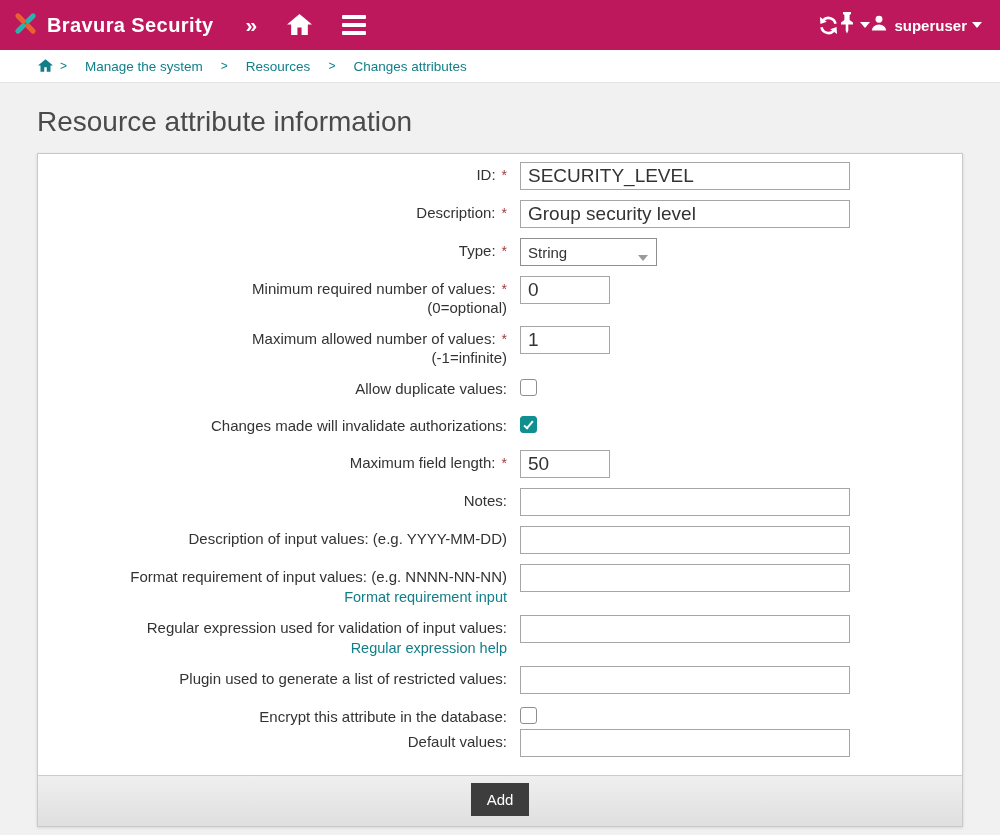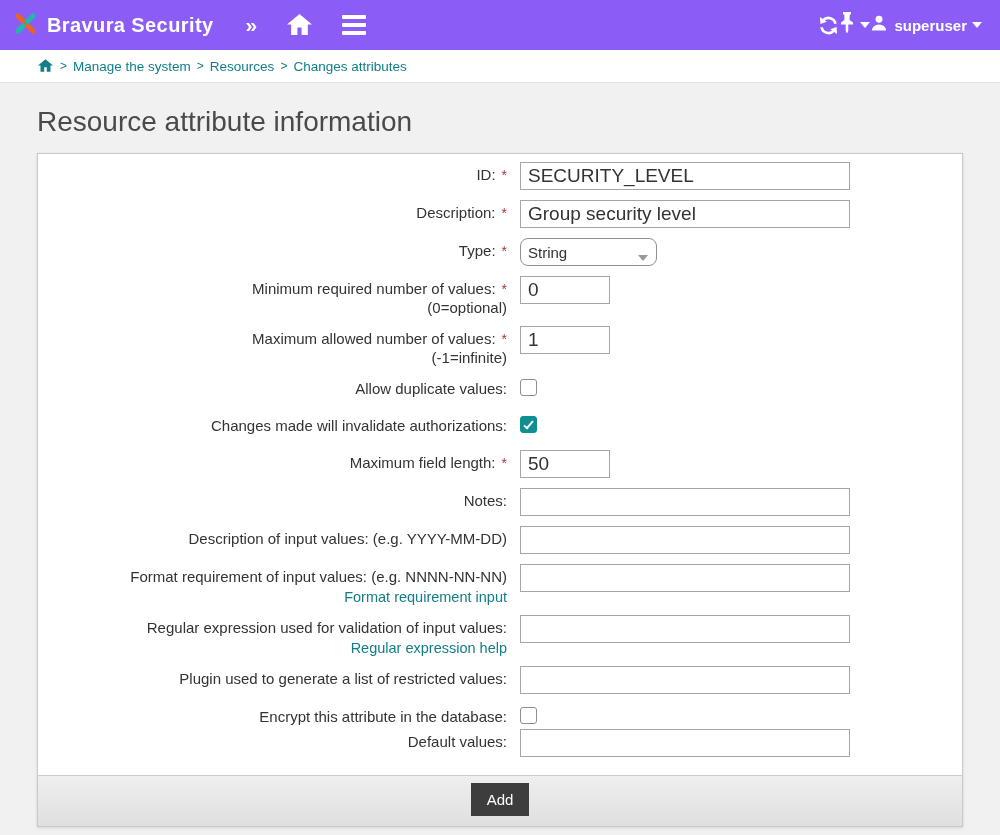--- a/index.html
+++ b/index.html
@@ -5,21 +5,21 @@
   * { margin:0; padding:0; box-sizing:border-box; }
   html,body { width:1000px; height:835px; }
   body {
     font-family:"Liberation Sans", sans-serif;
     background:#f1f1f1;
     color:#333;
     overflow:hidden;
   }
   
   .navbar {
-    height:50px; background:#8b5cf6;
+    height:50px; background:#be185d;
     display:flex; align-items:center;
     padding:0 18px 0 12px;
   }
   .brand { display:flex; align-items:center; gap:8px; }
   .brand-text { color:#fff; font-size:20px; font-weight:bold; letter-spacing:.4px; }
   .nav-left-icons { display:flex; align-items:center; margin-left:32px; gap:30px; }
   .nav-icon-btn { color:#fff; cursor:pointer; display:flex; align-items:center; }
   .dbl-chevron { font-size:21px; color:#fff; font-weight:bold; }
   .hamburger { display:flex; flex-direction:column; gap:4px; }
   .hamburger span { display:block; width:24px; height:4px; background:#fff; border-radius:1px; }
@@ -29,21 +29,21 @@
     width:0; height:0; border-left:5px solid transparent; border-right:5px solid transparent;
     border-top:6px solid #fff; display:inline-block; margin-left:5px;
   }
   .user-name { color:#fff; font-size:15px; font-weight:bold; margin-left:6px; }
 
   
   .breadcrumb-bar {
     height:33px; background:#fff; border-bottom:1px solid #e3e3e3;
     display:flex; align-items:center; padding-left:38px; font-size:13.5px;
   }
-  .breadcrumb-bar a { color:#117e88; text-decoration:none; margin:0 6px; }
+  .breadcrumb-bar a { color:#117e88; text-decoration:none; margin:0 18px; }
   .crumb-sep { color:#117e88; font-size:12px; }
   .crumb-home { display:flex; align-items:center; margin-right:2px; }
 
   
   .page-title {
     font-size:28px; font-weight:400; color:#4a4a4a;
     margin:23px 0 15px 37px;
   }
 
   
@@ -62,21 +62,21 @@
   input.text {
     height:28px; border:1px solid #a6a6a6; background:#fff; color:#333;
     font-family:"Liberation Sans", sans-serif; font-size:19px; padding:0 7px; border-radius:0; outline:none;
   }
   .w-wide { width:330px; }
   .w-narrow { width:90px; }
   .select-wrap { position:relative; width:137px; }
   select.sel {
     appearance:none; -webkit-appearance:none; width:137px; height:28px;
     border:1px solid #8f8f8f; background:#fff; color:#333;
-    font-family:"Liberation Sans", sans-serif; font-size:15px; padding:0 24px 0 7px; border-radius:8px; outline:none;
+    font-family:"Liberation Sans", sans-serif; font-size:15px; padding:0 24px 0 7px; border-radius:0; outline:none;
   }
   .sel-caret {
     position:absolute; right:9px; top:11px; pointer-events:none;
     width:0; height:0; border-left:5px solid transparent; border-right:5px solid transparent;
     border-top:6px solid #9a9a9a;
   }
   .cb {
     width:17px; height:17px; border:1px solid #8f8f8f; border-radius:3px; background:#fff;
     margin-top:3px; cursor:pointer; display:flex; align-items:center; justify-content:center;
   }

